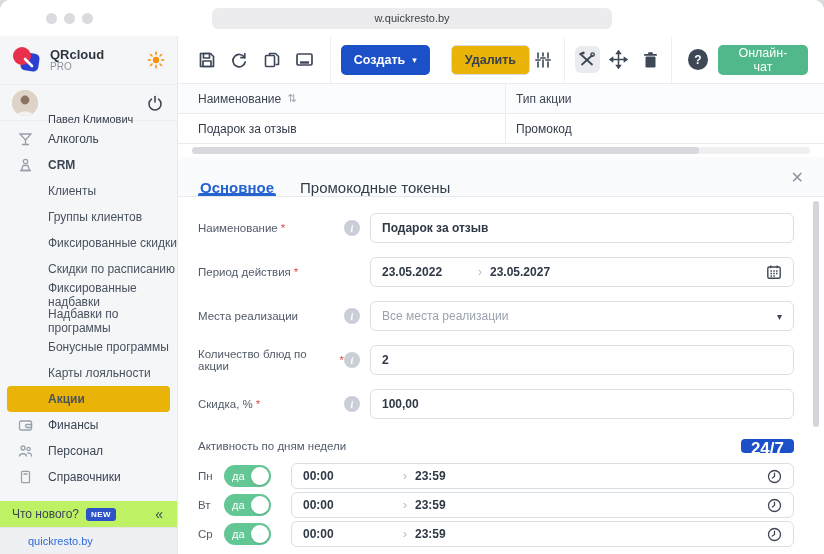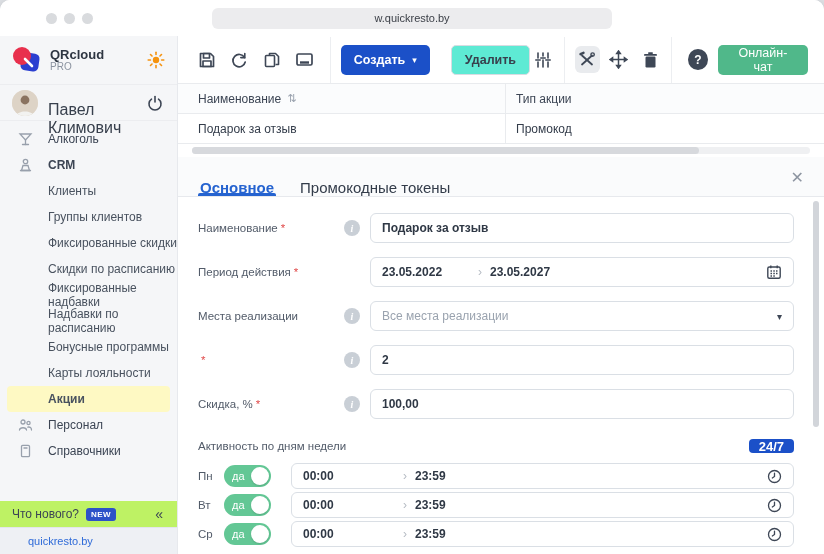--- a/index.html
+++ b/index.html
@@ -17,43 +17,43 @@
   
   .sidebar { width:178px; background:#f5f6f8; border-right:1px solid #e7e9ed; position:relative; flex:none; }
   .side-logo { height:48px; display:flex; align-items:center; padding:0 12px 0 10px; }
   .logo-mark { width:32px; height:32px; position:relative; flex:none; }
   .logo-title { margin-left:8px; line-height:1.05; }
   .logo-title .t1 { font-size:13px; font-weight:bold; color:#2e3642; }
   .logo-title .t2 { font-size:10px; color:#8b93a0; }
   .sun { margin-left:auto; }
   .side-user { height:37px; display:flex; align-items:center; padding:0 14px 0 12px; border-top:1px solid #ecedf0; border-bottom:1px solid #ecedf0; }
   .avatar { width:26px; height:26px; border-radius:50%; background:#e9e2da; overflow:hidden; position:relative; flex:none; }
-  .user-name { margin-left:10px; font-size:16px; color:#38404d;margin-top:32px; }
+  .user-name { margin-left:10px; font-size:11px; color:#38404d;margin-top:32px; }
   .power { margin-left:auto; }
   .menu { padding-top:5px; }
   .mi { position:relative; height:26px; display:flex; align-items:center; padding-left:48px; font-size:12px; color:#3c4554; cursor:pointer; }
   .mi .ic { position:absolute; left:18px; top:50%; transform:translateY(-50%); width:15px; height:15px; color:#98a0ac; }
   .mi.sub { font-size:12px; color:#49525f; }
   .mi.bold { font-weight:bold; }
-  .mi.selected { background:#fef9c3; border-radius:4px; margin:0 7px; padding-left:41px; font-weight:bold; }
+  .mi.selected { background:#eab308; border-radius:4px; margin:0 7px; padding-left:41px; font-weight:bold; }
   .side-bottom { position:absolute; left:0; right:0; bottom:0; }
   .whats-new { height:26px; display:flex; align-items:center; padding:0 14px 0 12px; background:#bef264; font-size:12px; color:#3c4554; }
   .badge-new { margin-left:7px; background:#2d52c8; color:#fff; font-size:8px; font-weight:bold; border-radius:3px; padding:2px 5px 2px; letter-spacing:.4px; }
   .collapse { margin-left:auto; font-size:14px; color:#3c4554; }
   .side-footer { height:27px; background:#eef0f4; border-top:1px solid #e3e5ea; display:flex; align-items:center; padding:0 14px 0 28px; }
   .side-footer a { font-size:11px; color:#2f6bd8; text-decoration:none; }
 
   
   .main { flex:1; position:relative; background:#fff; display:flex; flex-direction:column; }
   .toolbar { height:48px; display:flex; align-items:center; padding:0 16px 0 20px; border-bottom:1px solid #e9ebee; }
   .tb-icon { width:19px; height:19px; color:#3e4756; margin-right:14px; cursor:pointer; display:flex; align-items:center; justify-content:center; }
   .tb-sep { width:1px; height:46px; background:#eceef1; margin:0 10px 0 2px; }
   .btn-create { height:30px; background:#1b50c8; color:#fff; border:none; border-radius:5px; font-size:12.5px; font-weight:bold; padding:0 13px; display:flex; align-items:center; gap:7px; cursor:pointer; font-family:inherit; }
   .btn-create .caret { font-size:9px; }
-  .btn-delete { height:30px; margin-left:21px; background:#5eead4; color:#38404d; border:1px solid #d8dce2; border-radius:5px; font-size:12.5px; font-weight:bold; padding:0 13px; cursor:pointer; font-family:inherit; }
+  .btn-delete { height:30px; margin-left:21px; background:#eab308; color:#38404d; border:1px solid #d8dce2; border-radius:5px; font-size:12.5px; font-weight:bold; padding:0 13px; cursor:pointer; font-family:inherit; }
   .tb-right { margin-left:auto; display:flex; align-items:center; }
   .chip { width:27px; height:27px; border-radius:6px; display:flex; align-items:center; justify-content:center; margin-right:6px; cursor:pointer; color:#3e4756; }
   .chip.active { background:#e9ebee; }
   .help { width:21px; height:21px; border-radius:50%; background:#3e4756; color:#fff; font-size:12px; font-weight:bold; display:flex; align-items:center; justify-content:center; margin:0 10px 0 6px; cursor:pointer; }
   .btn-chat { height:30px; background:#50b88a; color:#fff; border:none; border-radius:5px; font-size:12.5px; padding:0 13px; cursor:pointer; font-family:inherit; }
 
   
   .grid-row { display:flex; height:30px; border-bottom:1px solid #e9ebee; align-items:center; font-size:12px; }
   .grid-row .c1 { width:328px; padding-left:20px; border-right:1px solid #e9ebee; height:100%; display:flex; align-items:center; gap:6px; }
   .grid-row .c2 { flex:1; padding-left:10px; }
@@ -79,21 +79,21 @@
   .req { color:#e14b4b; margin-left:3px; }
   .info { margin-left:auto; margin-right:10px; width:16px; height:16px; border-radius:50%; background:#c9cfd6; color:#fff; font-size:10px; font-weight:bold; font-family:"Liberation Serif","DejaVu Serif",serif; font-style:italic; display:flex; align-items:center; justify-content:center; flex:none; }
   .ctrl { flex:1; height:30px; border:1px solid #dadfe5; border-radius:6px; background:#fff; display:flex; align-items:center; padding:0 11px; font-size:12px; color:#2f3845; font-weight:bold; cursor:text; }
   .ctrl .ph { color:#9aa3af; font-weight:normal; }
   .chev { color:#b6bcc4; margin:0 8px; font-size:12px; font-weight:normal; }
   .d1 { width:88px; }
   .spacer { flex:1; }
   .caret-dn { color:#3e4756; font-size:10px; }
   .sched-head { display:flex; align-items:center; height:26px; margin-bottom:4px; }
   .sched-lbl { font-size:11.5px; color:#525b69; }
-  .btn-247 { margin-left:auto; height:14px; background:#1b50c8; color:#fff; border:none; border-radius:4px; font-size:13px; font-weight:bold; padding:0 10px; cursor:pointer; font-family:inherit; }
+  .btn-247 { margin-left:auto; height:14px; background:#1b50c8; color:#fff; border:none; border-radius:4px; font-size:17px; font-weight:bold; padding:0 10px; cursor:pointer; font-family:inherit; }
   .dayrow { display:flex; align-items:center; height:26px; margin-bottom:3px; }
   .daylbl { width:26px; font-size:11.5px; color:#525b69; flex:none; }
   .toggle { width:47px; height:22px; border-radius:11px; background:#63c795; position:relative; flex:none; margin-right:20px; cursor:pointer; }
   .toggle .txt { position:absolute; left:8px; top:50%; transform:translateY(-50%); color:#fff; font-size:11px; }
   .toggle .knob { position:absolute; right:2px; top:2px; width:18px; height:18px; border-radius:50%; background:#fff; box-shadow:0 1px 2px rgba(0,0,0,.15); }
   .timefield { flex:1; height:26px; border:1px solid #dadfe5; border-radius:6px; display:flex; align-items:center; padding:0 11px; font-size:12px; color:#2f3845; font-weight:bold; cursor:text; }
   .t1 { width:92px; }
   .vscroll { position:absolute; right:5px; top:44px; width:6px; height:226px; background:#d2d5da; border-radius:3px; cursor:pointer; }
 
   svg { display:block; }
@@ -191,31 +191,40 @@
         <div class="mi sub">
             <span>Фиксированные скидки</span>
           </div>
         <div class="mi sub">
             <span>Скидки по расписанию</span>
           </div>
         <div class="mi sub">
             <span>Фиксированные надбавки</span>
           </div>
         <div class="mi sub">
-            <span>Надбавки по расписанию</span>
+            <span>Надбавки по программы</span>
           </div>
         <div class="mi sub">
             <span>Бонусные программы</span>
           </div>
         <div class="mi sub">
             <span>Карты лояльности</span>
           </div>
         <div class="mi sub selected">
             <span>Акции</span>
           </div>
+        <div class="mi">
+          <span class="ic">
+            <svg width="15" height="15" viewBox="0 0 15 15" fill="none" stroke="currentColor" stroke-width="1.3">
+                <rect x="1.5" y="3.5" width="12" height="9" rx="1.5"></rect>
+                <path d="M9 7h4.5v3H9a1.5 1.5 0 0 1 0-3z"></path>
+              </svg>
+          </span>
+          <span>Финансы</span>
+        </div>
         <div class="mi">
           <span class="ic">
             <svg width="15" height="15" viewBox="0 0 15 15" fill="none" stroke="currentColor" stroke-width="1.3" stroke-linecap="round">
                 <circle cx="5" cy="4.5" r="2"></circle>
                 <circle cx="10.5" cy="5.5" r="1.6"></circle>
                 <path d="M1.5 12.5c.4-3 6.6-3 7 0"></path>
                 <path d="M9.8 9.6c2.2-.4 3.7.8 3.7 2.9"></path>
               </svg>
           </span>
           <span>Персонал</span>
@@ -400,20 +409,21 @@
             </div>
             <div class="ctrl">
               <span class="ph">Все места реализации</span>
               <span class="spacer"></span>
               <span class="caret-dn">▾</span>
             </div>
           </div>
 
           <div class="frow">
             <div class="lblwrap">
+              <span class="lbl">Количество блюд по акции</span>
               <span class="lbl req">*</span>
               <span class="info">i</span>
             </div>
             <div class="ctrl">
               <span>2</span>
             </div>
           </div>
 
           <div class="frow">
             <div class="lblwrap">

